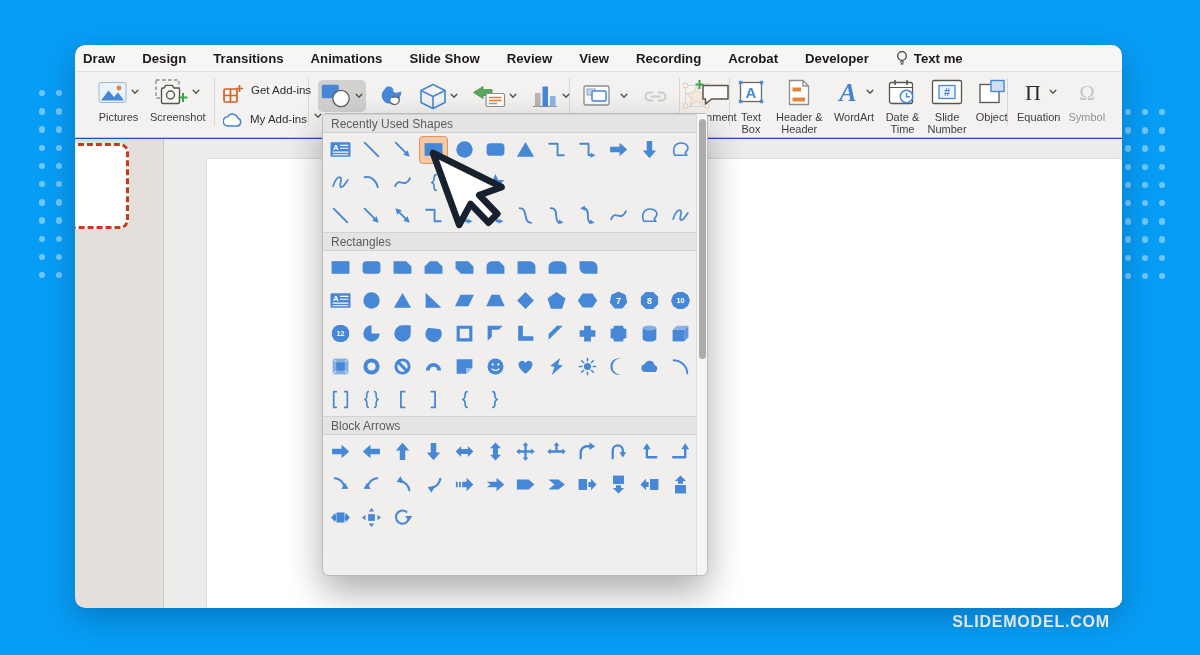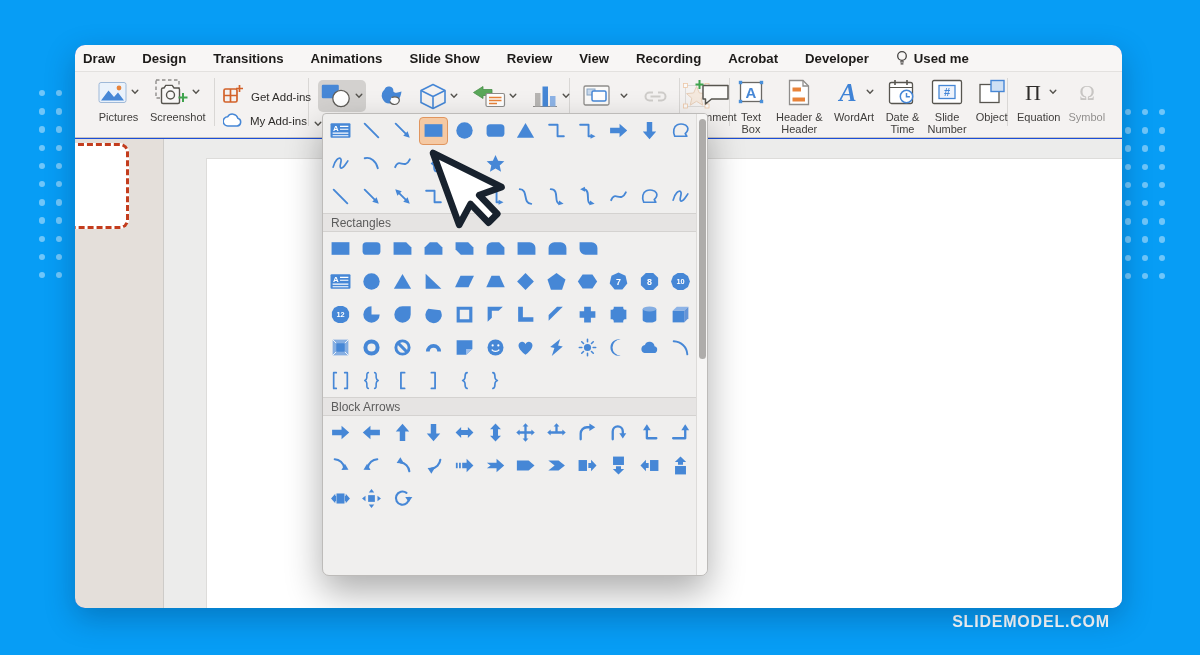--- a/index.html
+++ b/index.html
@@ -25,21 +25,21 @@
     border-bottom:1px solid #c6c4c2; }
   .rb-sep { position:absolute; top:6px; height:48px; width:1px; background:#d9d7d5; }
   .rb-group { position:absolute; top:0; height:66px; display:flex; gap:8px; align-items:flex-start; }
   .rb-btn { display:flex; flex-direction:column; align-items:center; padding-top:4px; }
   .rb-btn.solo { padding-top:8px; }
   .rb-btn.dis { opacity:.55; }
   .rb-ico { height:32px; display:flex; align-items:center; justify-content:center; gap:3px; padding:2px 3px; }
   .rb-btn.sel .rb-ico { background:var(--selbg,#d3d1cf); border-radius:5px; }
   .rb-lbl { margin-top:3px; font-size:11px; line-height:1.12; color:#3f3d3b; text-align:center; white-space:nowrap; }
   .rb-stack { display:flex; flex-direction:column; justify-content:center; gap:10px; height:66px; }
-  .rb-stack-row { display:flex; align-items:flex-end; gap:7px; font-size:11.5px; color:#2f2d2b; white-space:nowrap; }
+  .rb-stack-row { display:flex; align-items:flex-start; gap:7px; font-size:11.5px; color:#2f2d2b; white-space:nowrap; }
 
   
   .content { position:absolute; left:0; top:94px; right:0; bottom:0; display:flex; }
   .slides-panel { width:89px; background:#e4dfda; border-right:1px solid #cdcbc8; position:relative; }
   .slide-thumb { position:absolute; left:-7px; top:4px; width:61px; height:86px; background:#fff;
     border:3px dashed var(--thumbred,#c33c1d); border-radius:0 9px 9px 0; }
   .editor { flex:1; background:#ececeb; position:relative; }
   .slide-canvas { position:absolute; left:42px; top:19px; right:0; bottom:0; background:#fff;
     border-left:1px solid #dddcda; border-top:1px solid #dddcda; }
 
@@ -135,21 +135,21 @@
       <div class="menu-item">Recording</div>
       <div class="menu-item">Acrobat</div>
       <div class="menu-item">Developer</div>
       <div class="menu-item tellme">
         <span style="display: flex;">
           <svg width="12" height="16" viewBox="0 0 12 16">
             <circle cx="6" cy="6" r="4.3" fill="none" stroke="#454341" stroke-width="1.3"></circle>
             <path d="M4.2,11.8 h3.6 M4.6,13.8 h2.8" stroke="#454341" stroke-width="1.2"></path>
           </svg>
         </span>
-        <span>Used me</span>
+        <span>Text me</span>
       </div>
     </div>
   <div class="ribbon" id="ribbon">
       <div class="rb-sep" style="left: 139px;"></div>
       <div class="rb-sep" style="left: 233px;"></div>
       <div class="rb-sep" style="left: 494px;"></div>
       <div class="rb-sep" style="left: 604px;"></div>
       <div class="rb-sep" style="left: 654px;"></div>
       <div class="rb-sep" style="left: 932px;"></div>
       <div class="rb-group" style="left: 20px;">
@@ -431,20 +431,21 @@
     <div class="slides-panel">
       <div class="slide-thumb"></div>
     </div>
     <div class="editor">
       <div class="slide-canvas"></div>
     </div>
   </div>
 
   <div class="shapes-dropdown">
     <div class="sm-body" id="sm-body">
+        <div class="sm-head">Recently Used Shapes</div>
         <div class="sm-row">
           <div class="sm-cell">
             <svg viewBox="0 0 20 20" width="21" height="21">
               <rect x="0.5" y="3" width="19" height="14" rx="1" fill="#4687d6"></rect>
               <text x="5.5" y="10" font-size="7.5" font-weight="bold" fill="#fff" text-anchor="middle" font-family="Liberation Sans,sans-serif">A</text>
               <path d="M9.5,6 H17.5 M9.5,8.8 H17.5 M2.5,12.5 H17.5 M2.5,15 H17.5" stroke="#fff" stroke-width="1.1"></path>
             </svg>
           </div>
           <div class="sm-cell">
             <svg viewBox="0 0 20 20" width="21" height="21">

